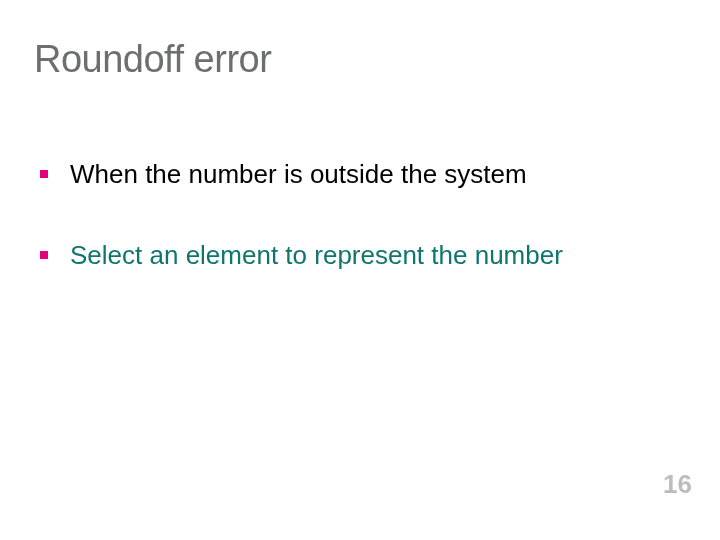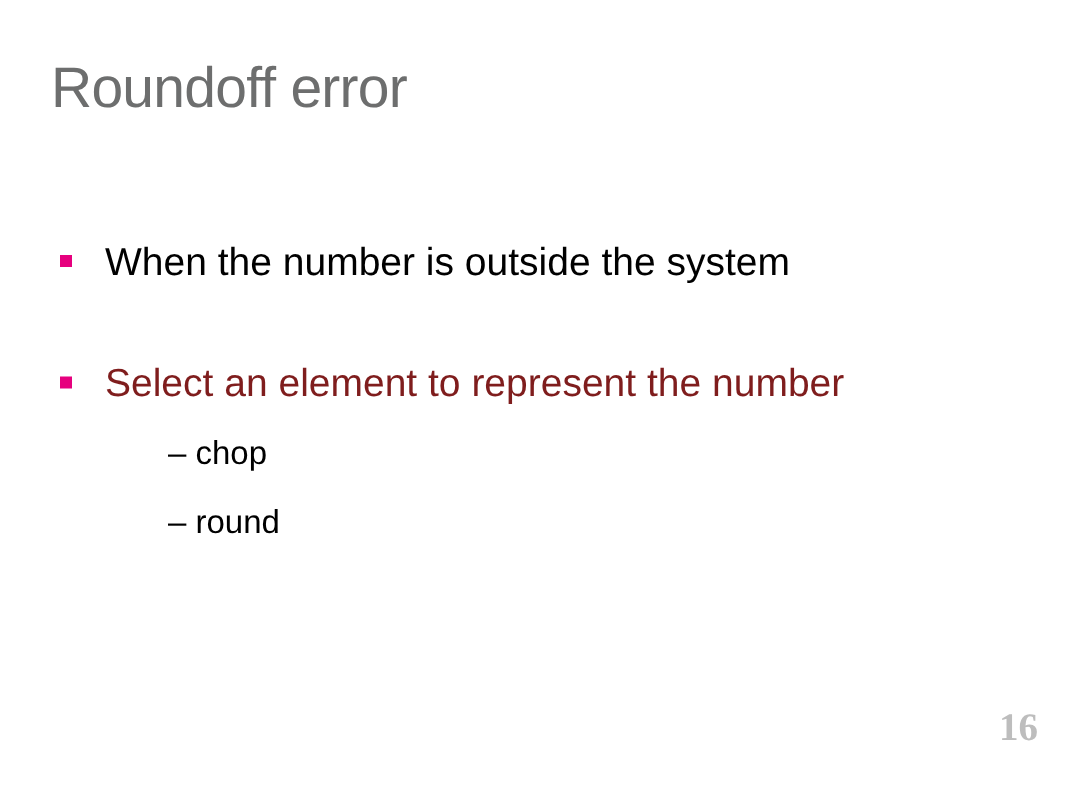--- a/index.html
+++ b/index.html
@@ -42,21 +42,21 @@
   .bullet-row .sq {
     width: 8px;
     height: 8px;
     background: #e6007e;
     margin-top: 12px;
     margin-right: 22px;
     flex-shrink: 0;
   }
   .bullet-row .txt {
     font-size: 26px;
-    color: #7f1d1d;
+    color: #0f766e;
     line-height: 1.25;
     max-width: 580px;
   }
   .black .txt {
     color: #000000;
   }
   .sublist {
     margin-left: 72px;
     margin-top: 10px;
   }
@@ -65,21 +65,21 @@
     color: #000000;
     margin-bottom: 20px;
   }
   .page-num {
     position: absolute;
     right: 28px;
     bottom: 20px;
     font-size: 26px;
     font-weight: bold;
     color: #bdbdbd;
-    font-family: Liberation Serif, serif;
+    font-family: Liberation Sans, sans-serif;
   }
 </style>
 </head>
 <body>
 
 <div class="slide">
 
   <div class="title">Roundoff error</div>
 
   <div class="content">
@@ -87,22 +87,18 @@
     <div class="bullet-row black">
       <div class="sq"></div>
       <div class="txt">When the number is outside the system</div>
     </div>
 
     <div class="bullet-row">
       <div class="sq"></div>
       <div class="txt">Select an element to represent the number</div>
     </div>
 
-    <div class="sublist">
-      <div class="sub-row">– chop</div>
-      <div class="sub-row">– round</div>
-    </div>
 
   </div>
 
   <div class="page-num">16</div>
 
 </div>
 
 </body></html>

